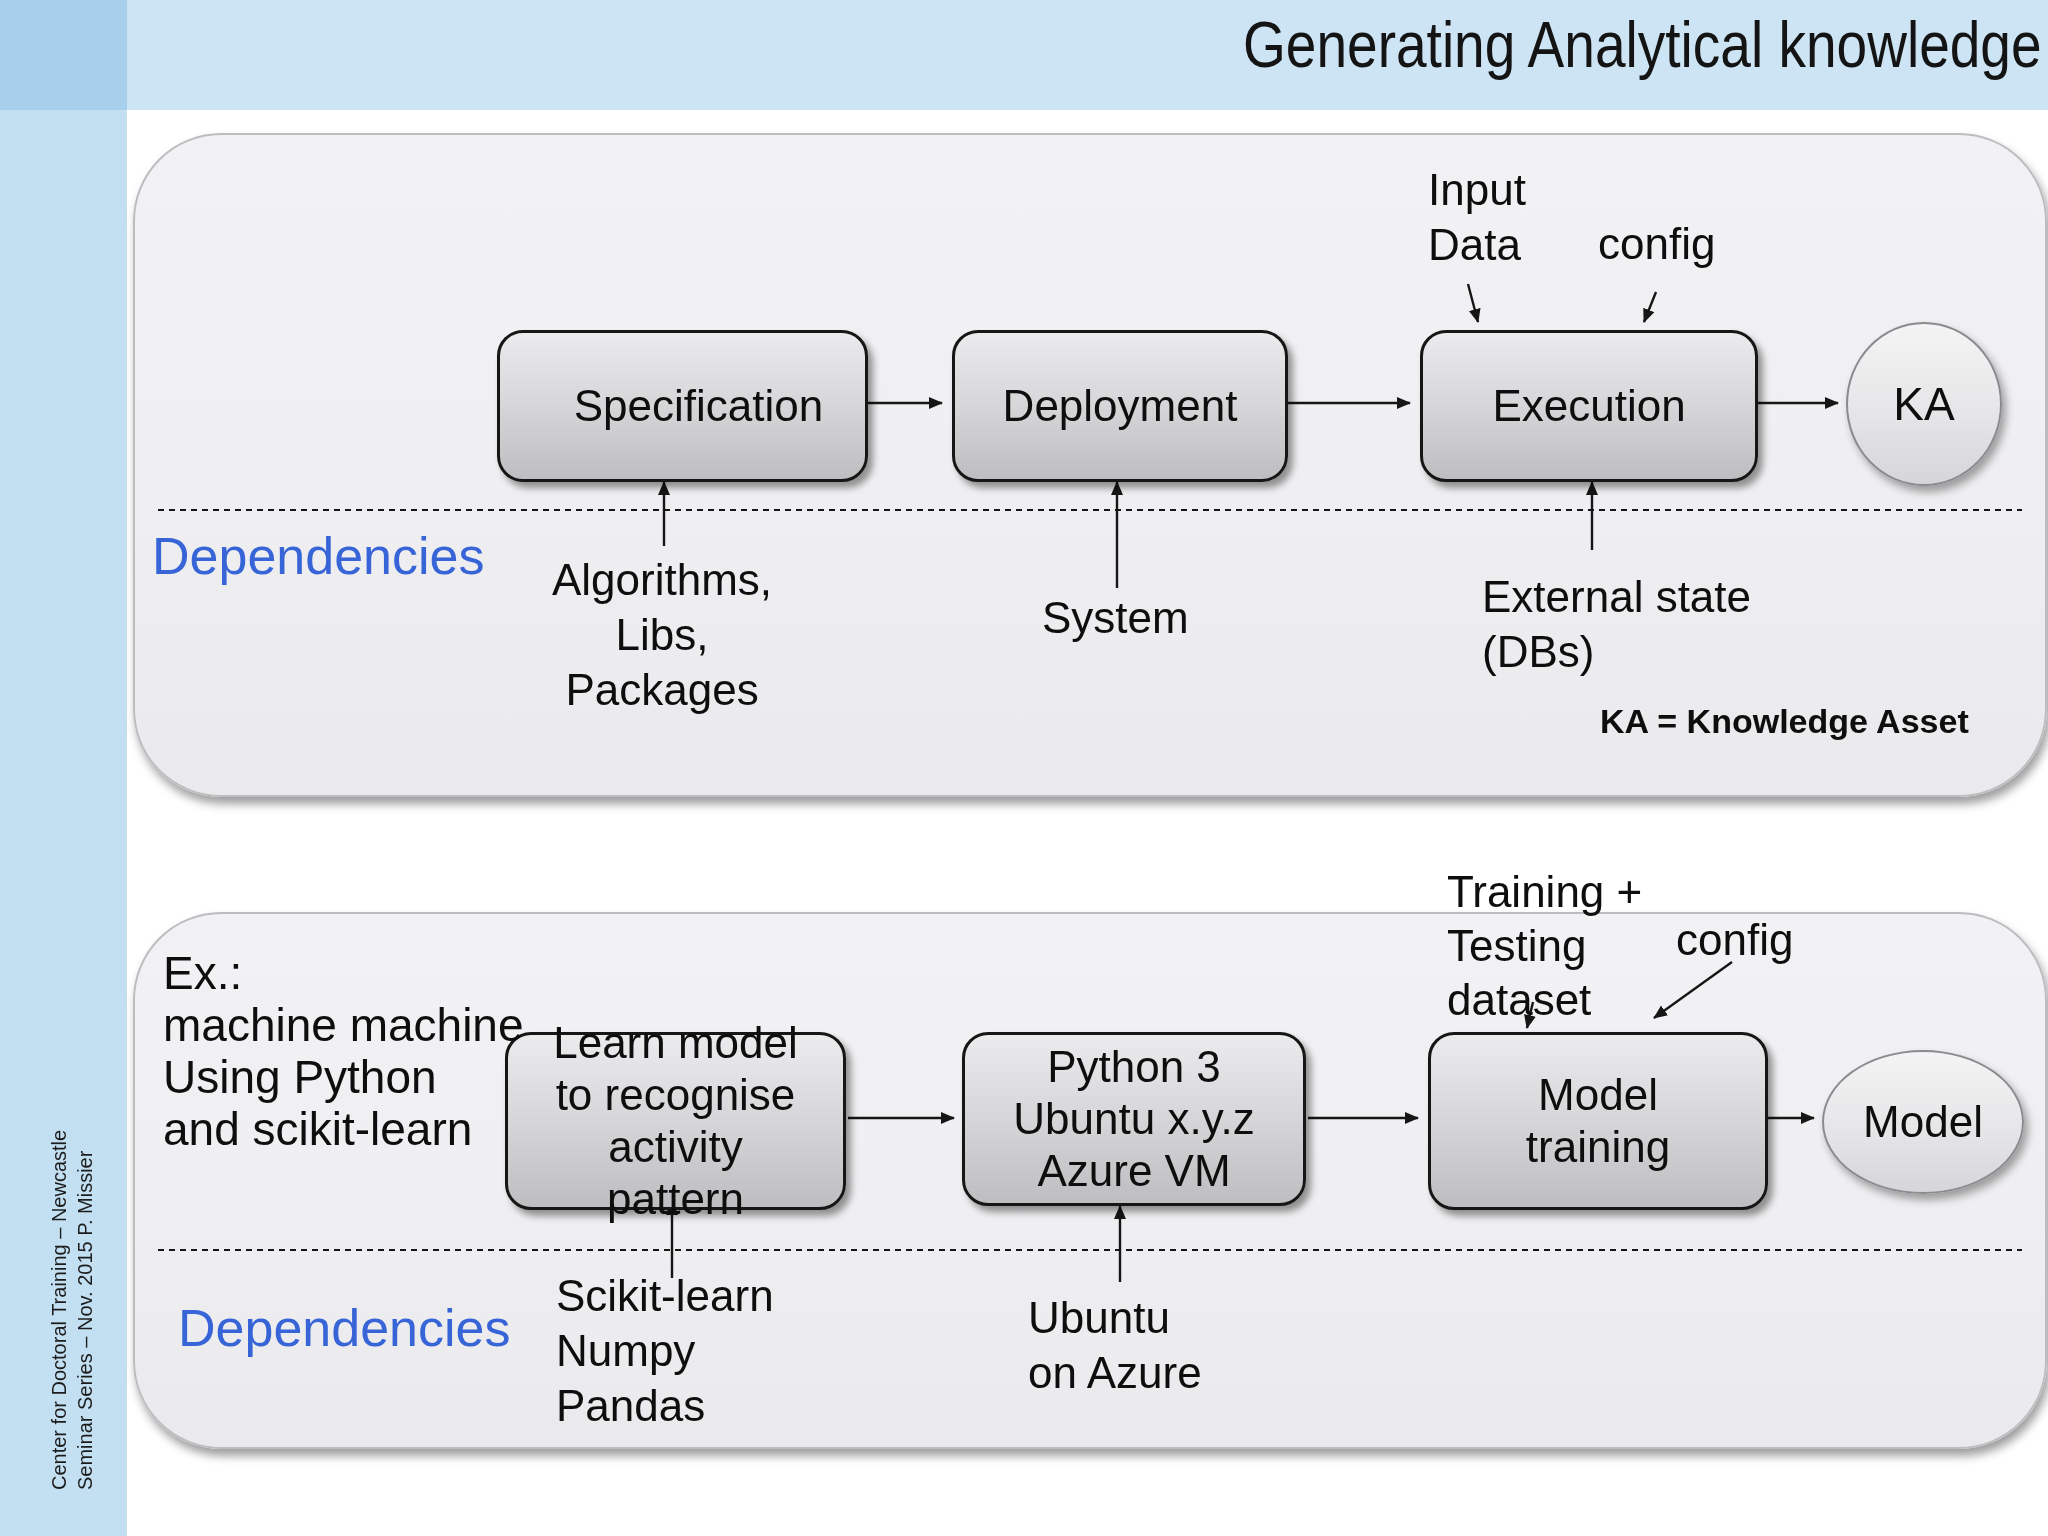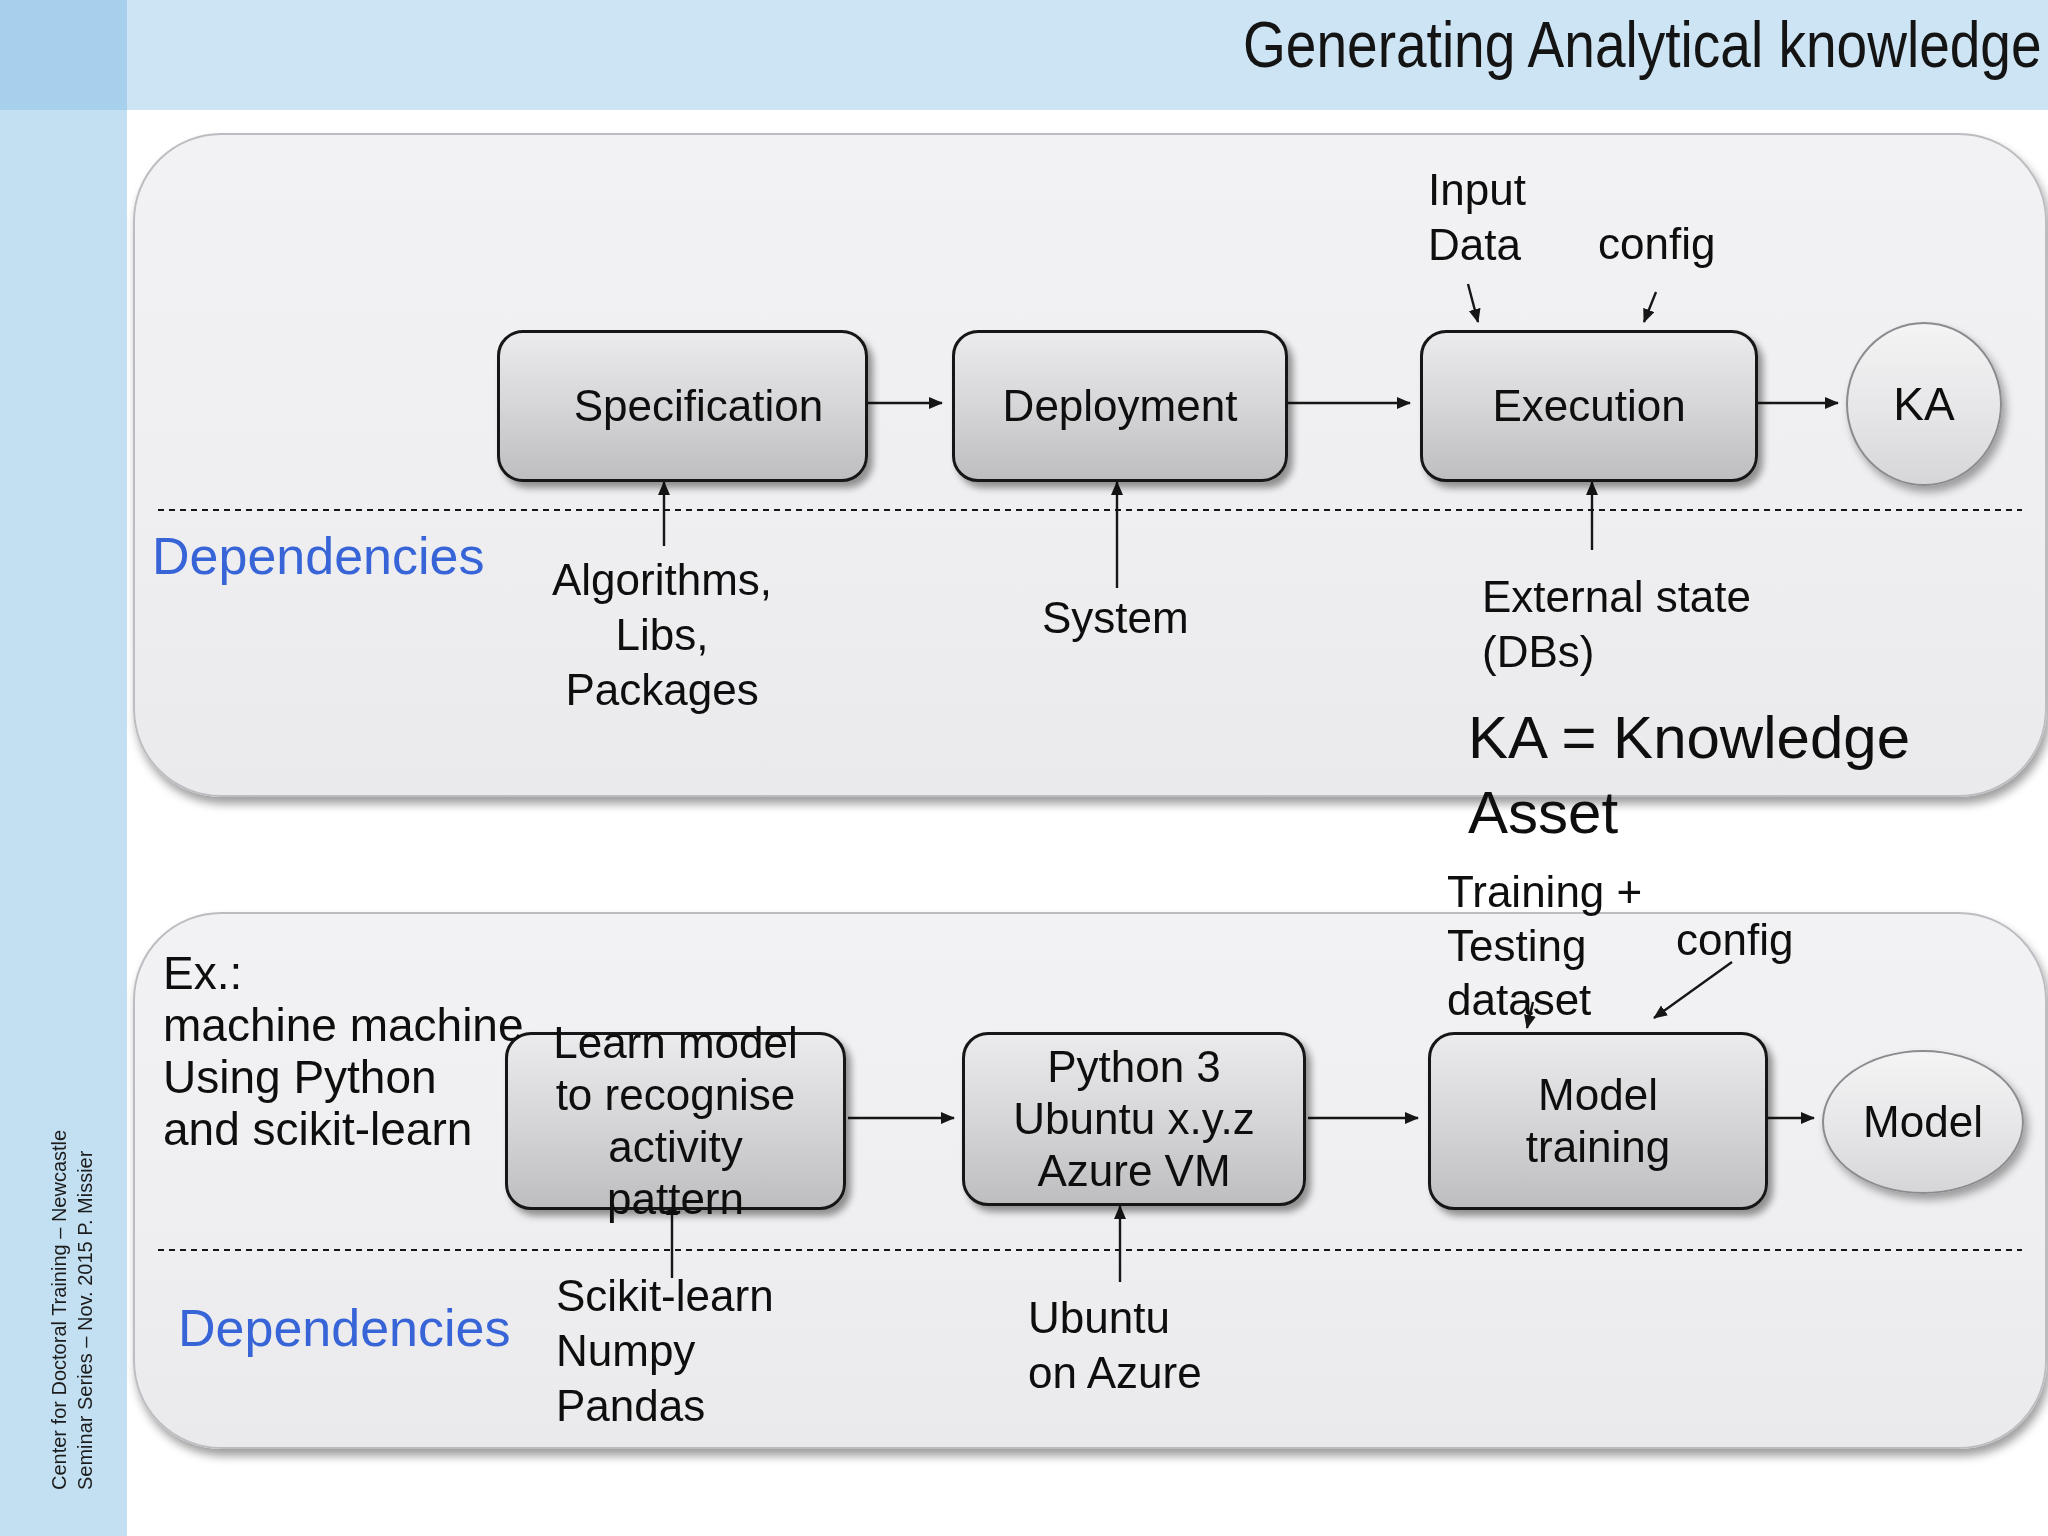--- a/index.html
+++ b/index.html
@@ -94,21 +94,21 @@
   <div class="lbl" style="left:1428px;top:162px;">Input
 Data</div>
   <div class="lbl" style="left:1598px;top:216px;">config</div>
   <div class="lbl blue" style="left:152px;top:524px;">Dependencies</div>
   <div class="lbl" style="left:552px;top:552px;text-align:center;">Algorithms,
 Libs,
 Packages</div>
   <div class="lbl" style="left:1042px;top:590px;">System</div>
   <div class="lbl" style="left:1452px;top:569px;margin-left:30px;">External state
 (DBs)</div>
-  <div class="lbl" style="left:1468px;top:700px;font-size:60px;">KA = Knowledge Asset</div>
+  <div class="lbl" style="left:1600px;top:700px;font-size:34px;font-weight:bold;">KA = Knowledge Asset</div>
 
   <div class="node" style="left:505px;top:1032px;width:335px;height:172px;">Learn model
 to recognise
 activity
 pattern</div>
   <div class="node" style="left:962px;top:1032px;width:338px;height:168px;">Python 3
 Ubuntu x.y.z
 Azure VM</div>
   <div class="node" style="left:1428px;top:1032px;width:334px;height:172px;">Model
 training</div>

